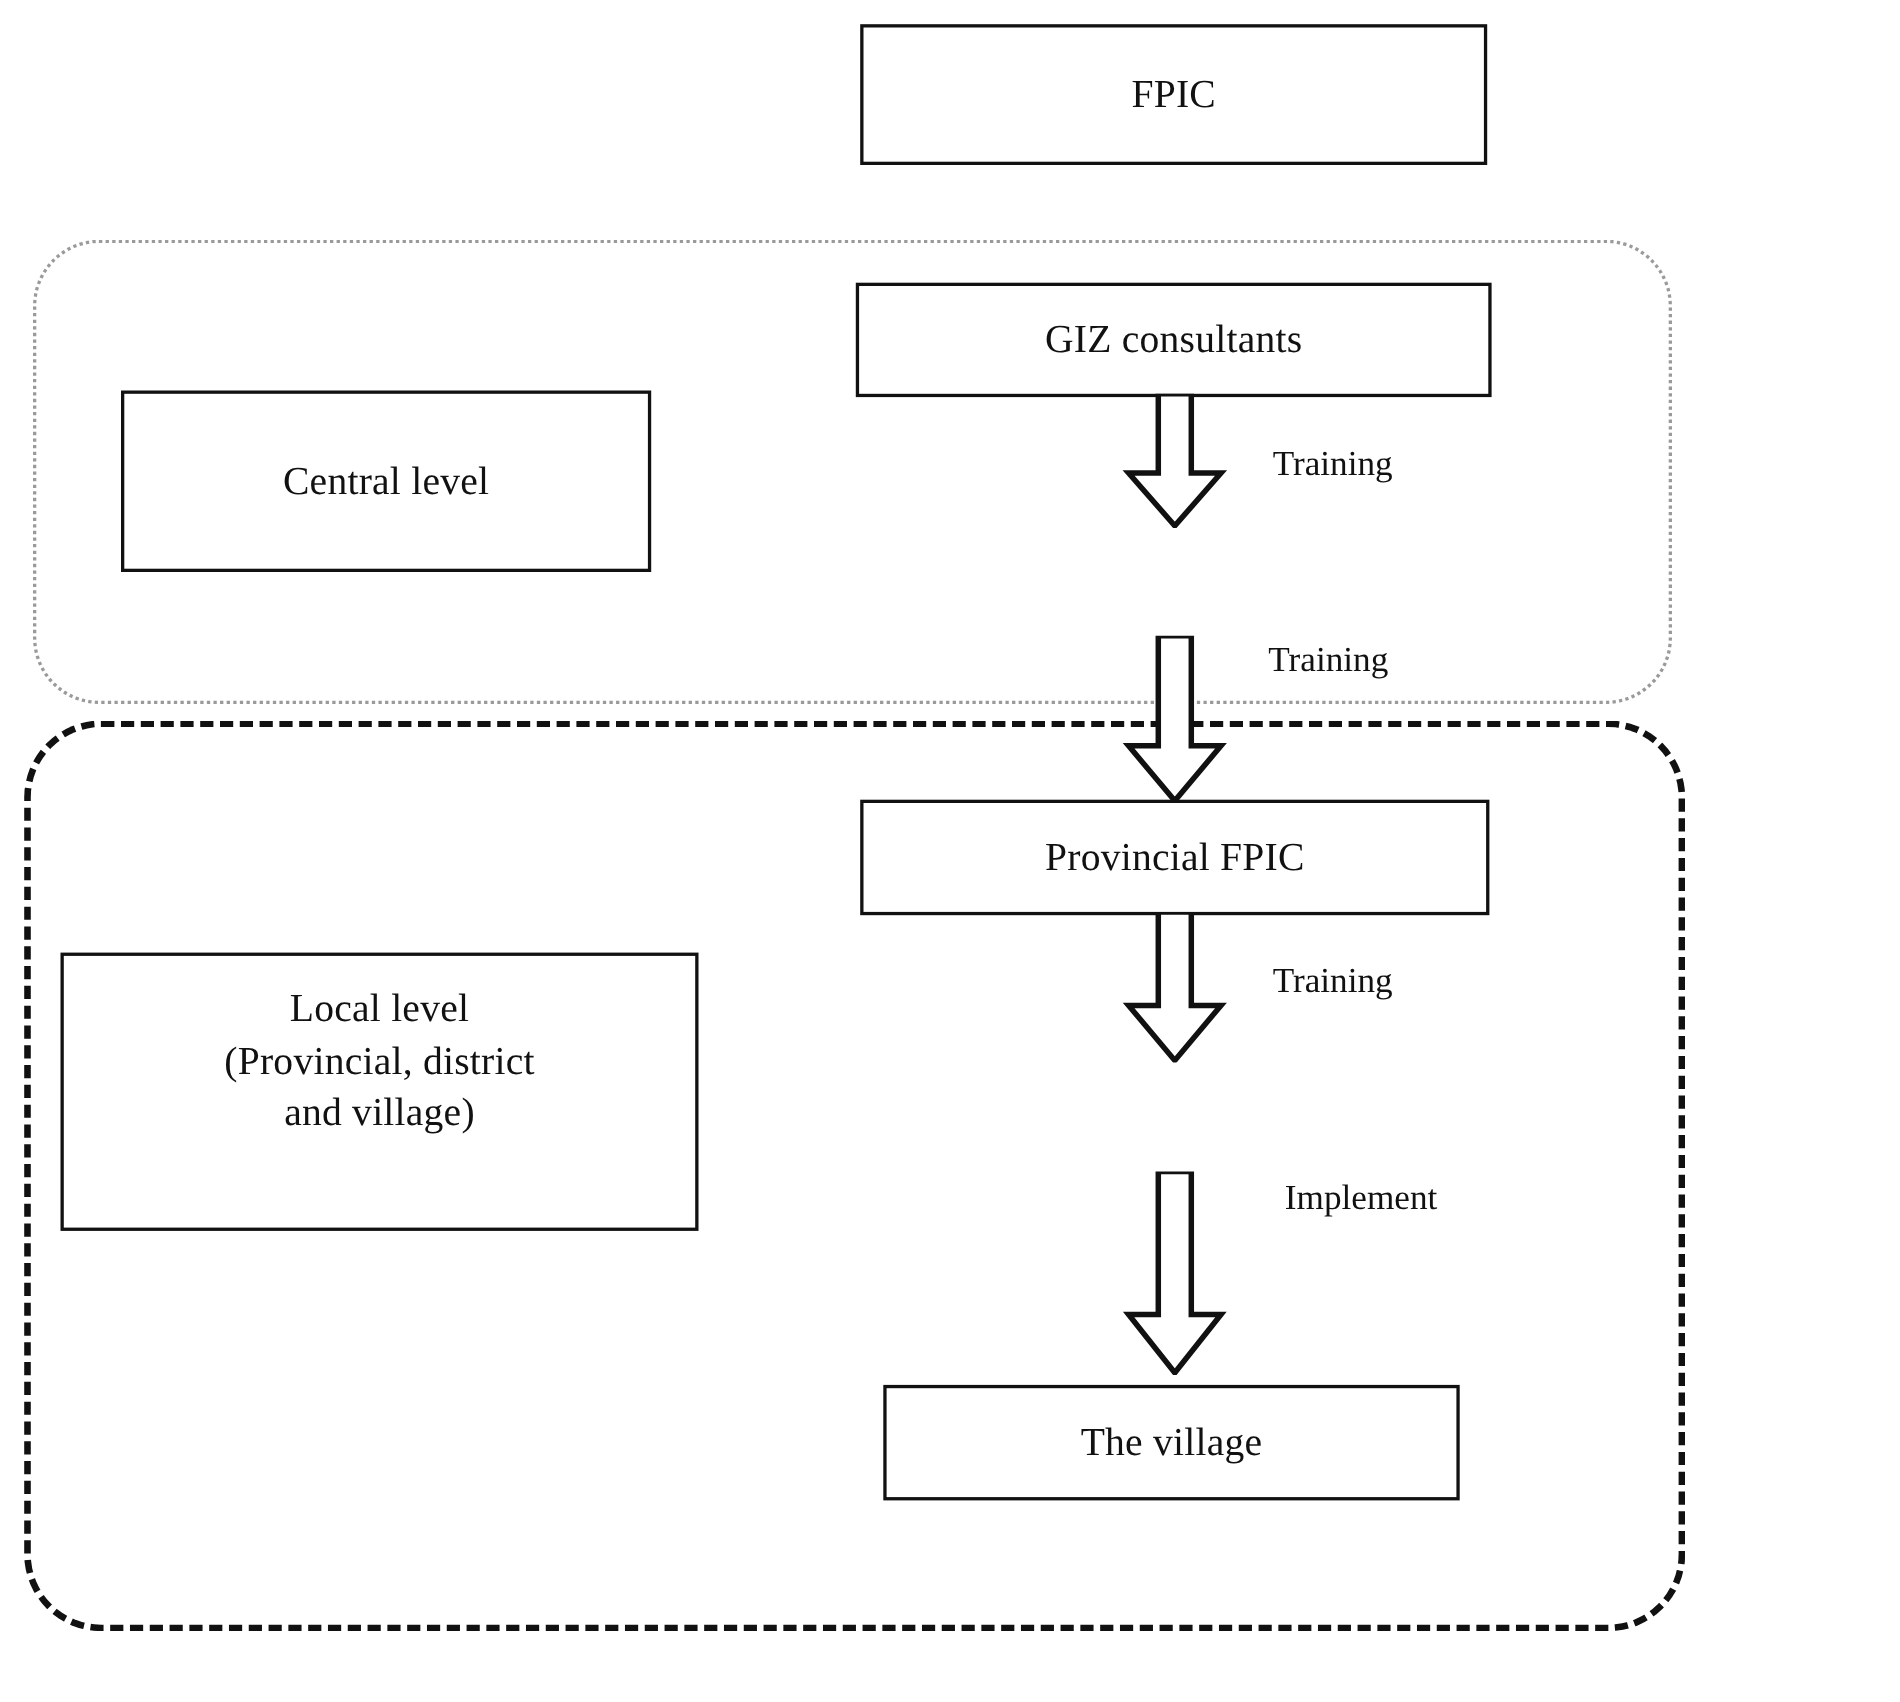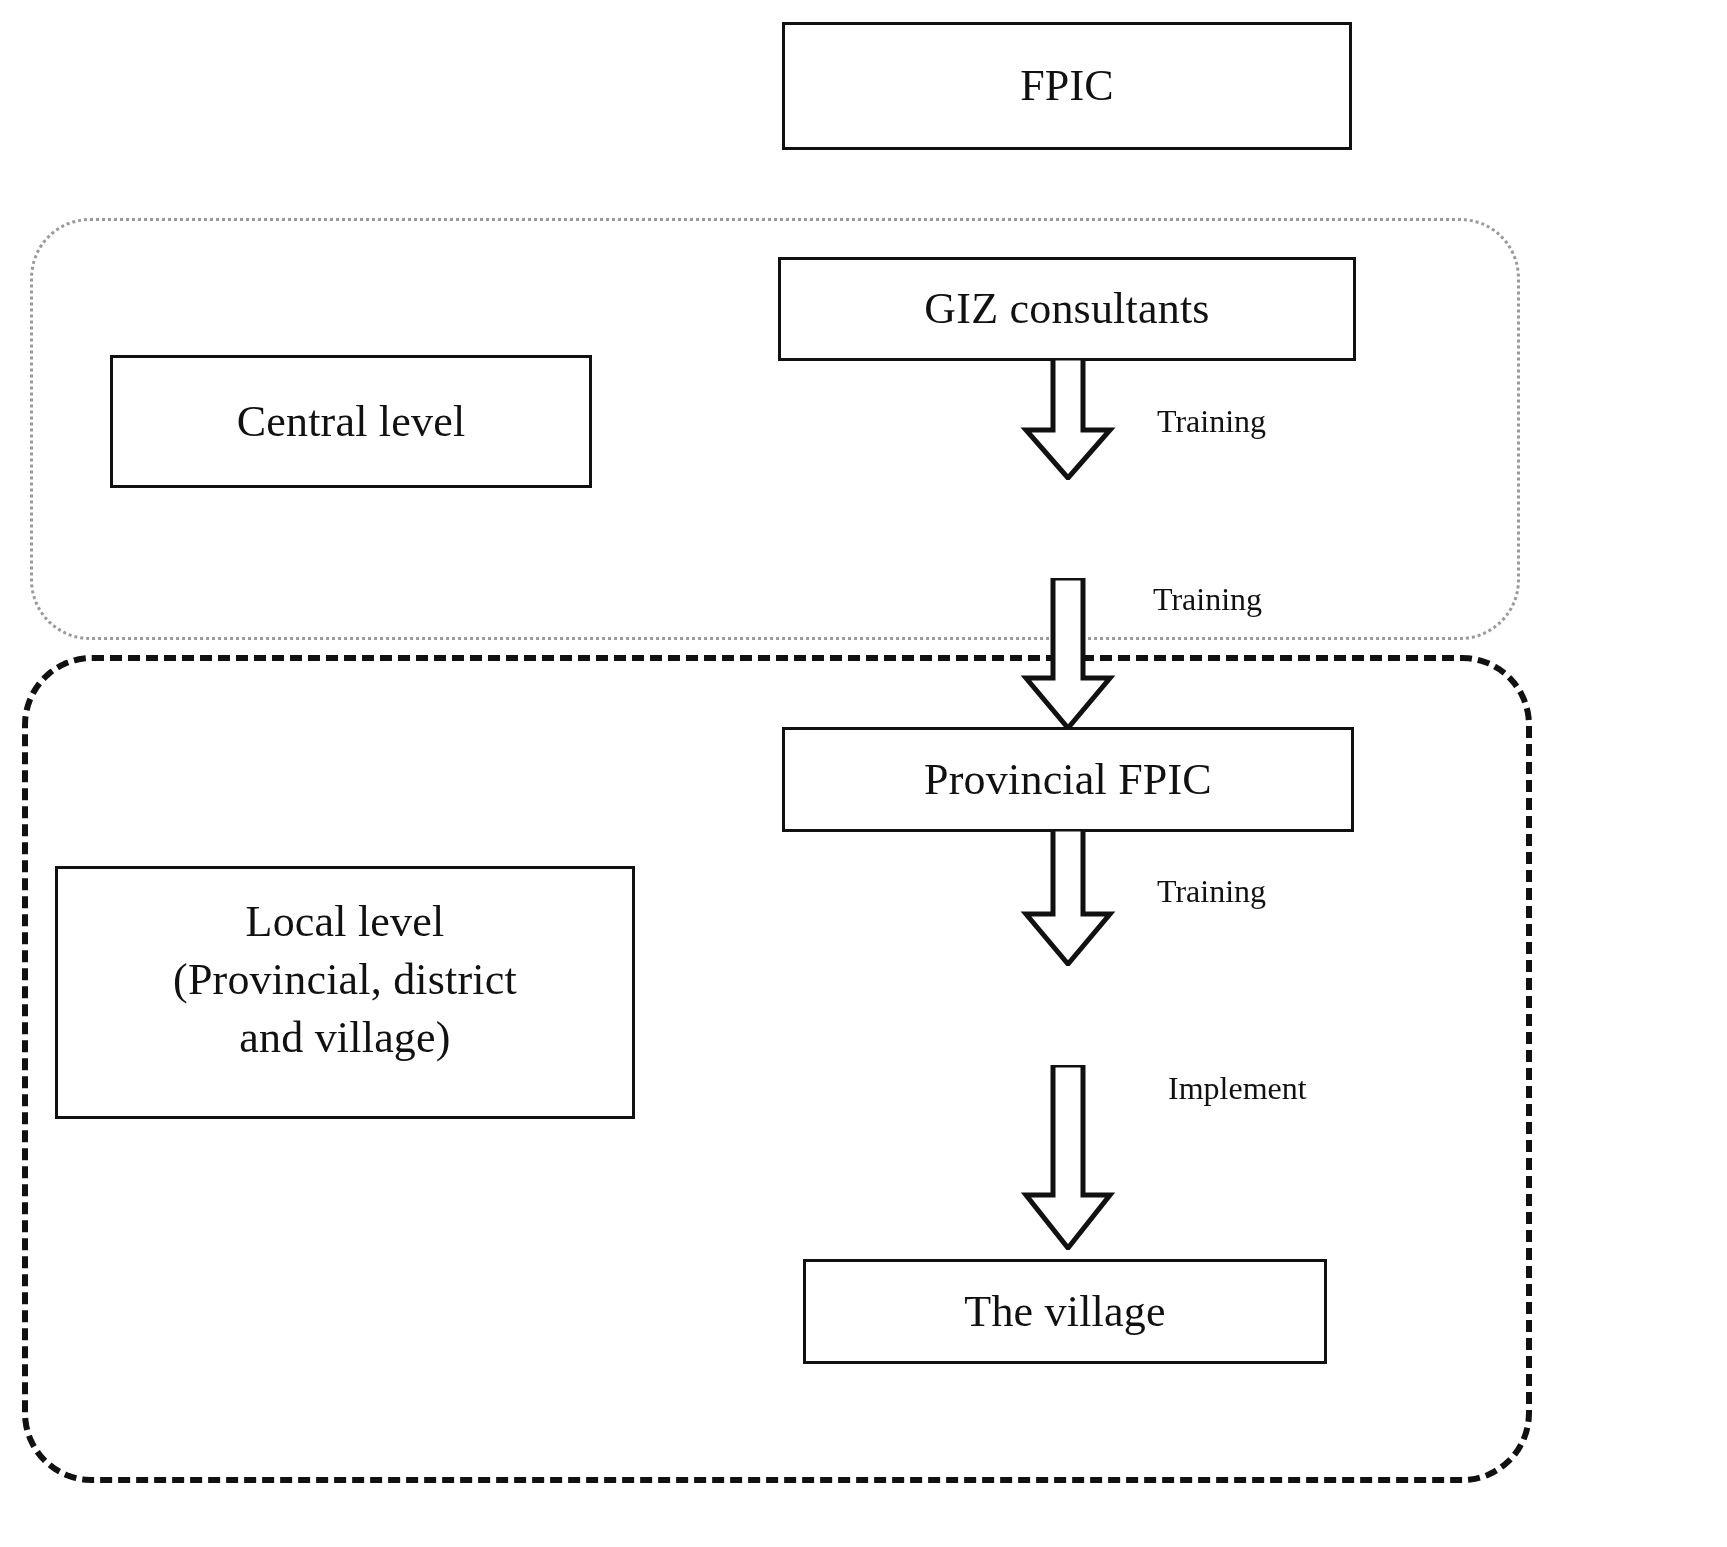--- a/index.html
+++ b/index.html
@@ -36,21 +36,21 @@
   .node {
     position: absolute;
     box-sizing: border-box;
     background: #ffffff;
     border: 3px solid #111111;
     display: flex;
     align-items: center;
     justify-content: center;
     text-align: center;
     color: #111111;
-    font-size: 44px;
+    font-size: 36px;
     line-height: 1.22;
     letter-spacing: 0.2px;
     overflow: hidden;
     padding: 0 10px;
   }
   .node-multiline {
     align-items: flex-start;
     padding-top: 24px;
     line-height: 1.32;
   }
@@ -85,21 +85,21 @@
 <div id="canvas">
 
   <div class="group group-central" style="left:30px; top:218px; width:1490px; height:422px;"></div>
 
   <div class="group group-local" style="left:22px; top:655px; width:1510px; height:828px;"></div>
 
   <div class="node" style="left:782px; top:22px; width:570px; height:128px;">
     <span class="node-text">FPIC</span>
   </div>
 
-  <div class="node" style="left:110px; top:355px; width:482px; height:133px;">
+  <div class="node" style="left:110px; top:355px; width:482px; height:165px;">
     <span class="node-text">Central level</span>
   </div>
 
   <div class="node" style="left:778px; top:257px; width:578px; height:104px;">
     <span class="node-text">GIZ consultants</span>
   </div>
 
 
   <div class="node" style="left:782px; top:727px; width:572px; height:105px;">
     <span class="node-text">Provincial FPIC</span>

